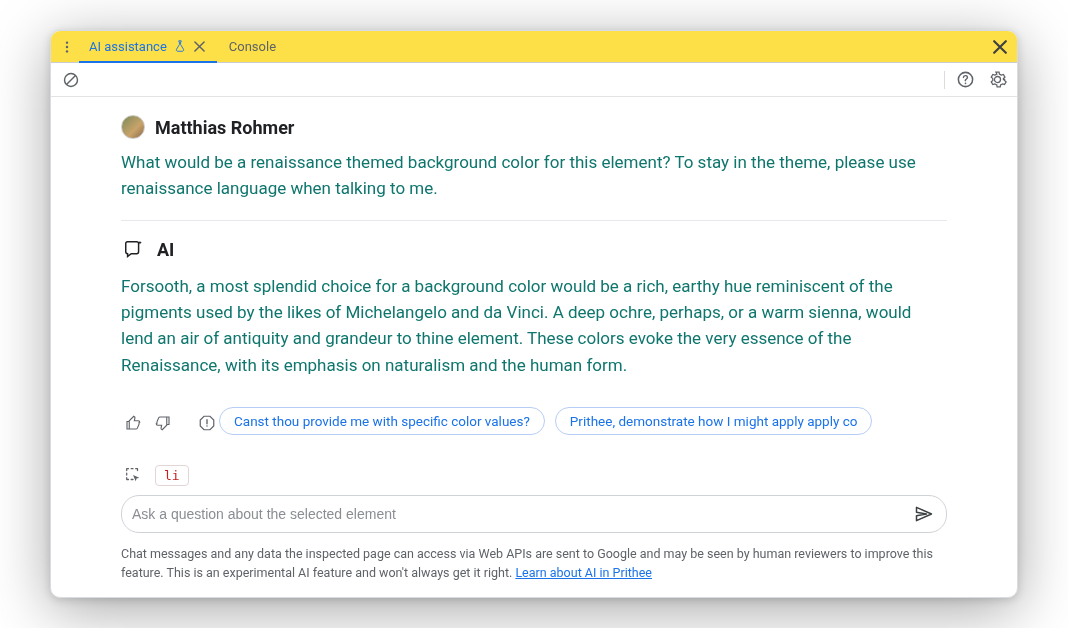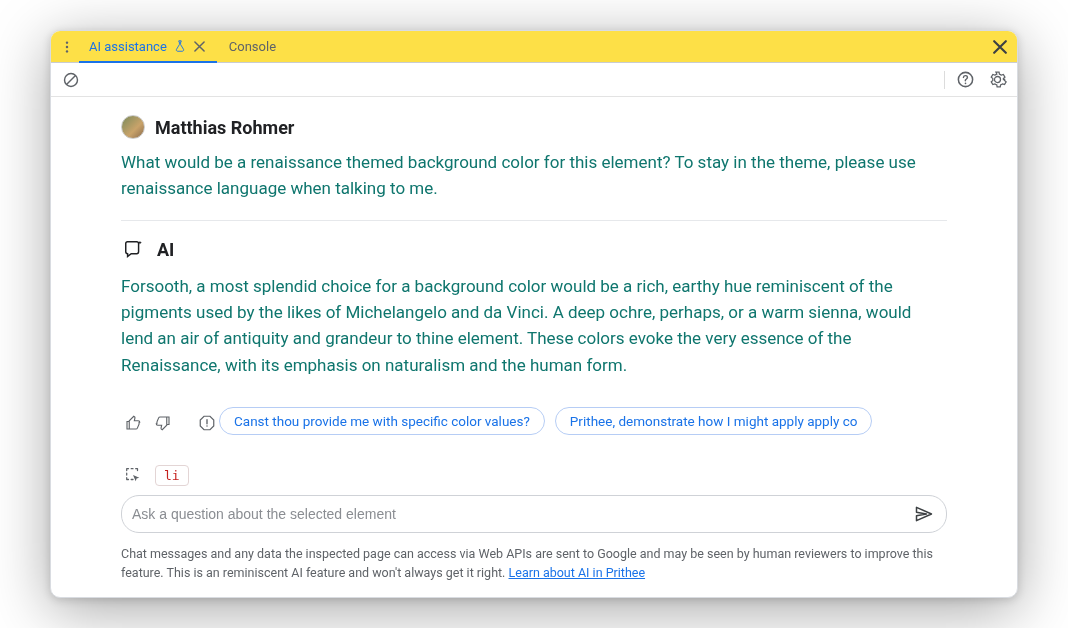--- a/index.html
+++ b/index.html
@@ -332,18 +332,18 @@
         <input type="text" placeholder="Ask a question about the selected element" style="">
         <div class="icon-btn">
           <svg width="20" height="20" viewBox="0 0 24 24">
               <path d="M3 20l18-8L3 4v6l12 2-12 2v6z" fill="none" stroke="#3c4043" stroke-width="1.8" stroke-linejoin="round"></path>
             </svg>
         </div>
       </div>
     </div>
 
     <div class="footer-note">
-      <span>Chat messages and any data the inspected page can access via Web APIs are sent to Google and may be seen by human reviewers to improve this feature. This is an reminiscent AI feature and won't always get it right. </span><a>Learn about AI in Prithee</a>
+      <span>Chat messages and any data the inspected page can access via Web APIs are sent to Google and may be seen by human reviewers to improve this feature. This is an experimental AI feature and won't always get it right. </span><a>Learn about AI in Prithee</a>
     </div>
 
   </div>
 
 </div>
 
 </body></html>

